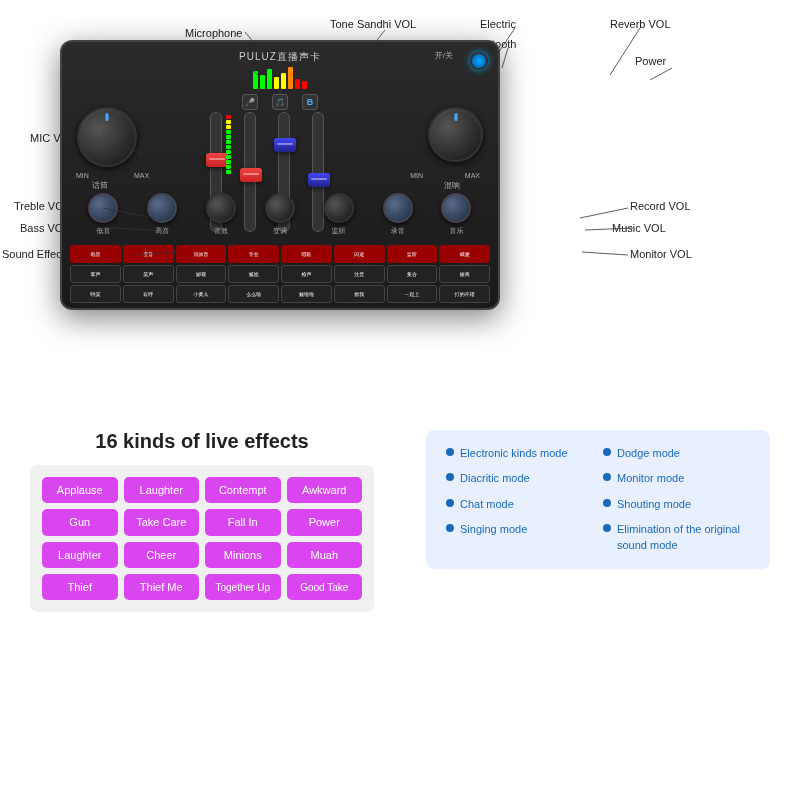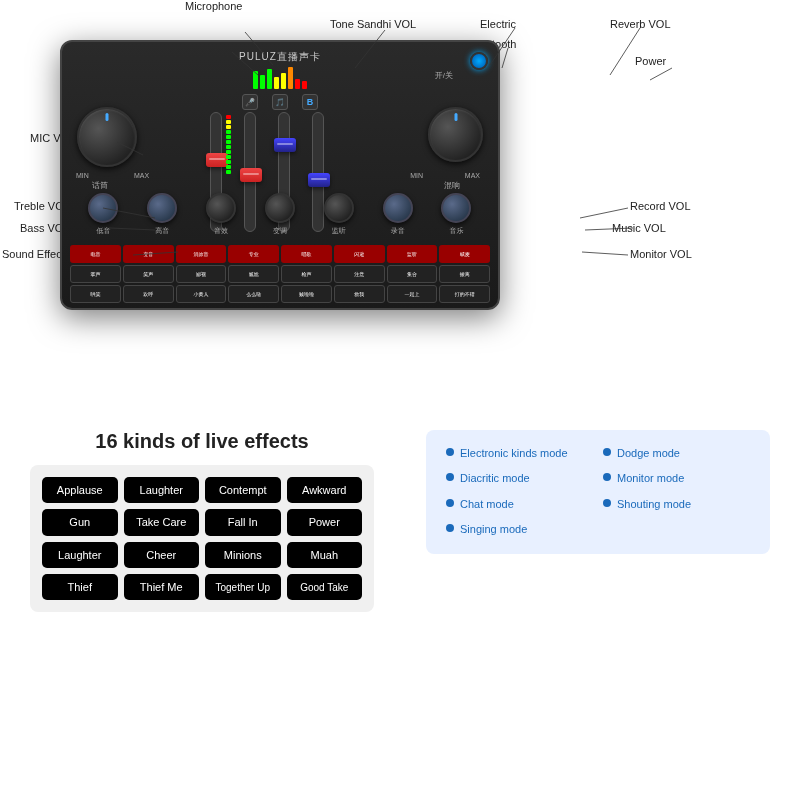--- a/index.html
+++ b/index.html
@@ -153,21 +153,21 @@
     }
     .effects-box {
       background: #f0f0f0;
       border-radius: 8px;
       padding: 12px;
       display: grid;
       grid-template-columns: repeat(4, 1fr);
       gap: 6px;
     }
     .effect-card {
-      background: #000000;
+      background: #d946ef;
       border-radius: 5px;
       padding: 6px 4px;
       text-align: center;
       color: #fff;
       font-size: 11px;
       line-height: 1.3;
     }
 
     
     .panel-right {
@@ -208,42 +208,42 @@
       font-size: 11px;
       color: #222;
       white-space: nowrap;
     }
   </style>
 </head>
 <body>
 
 <div class="device-section">
 
-  <span class="ann-text" style="top:0; left:185px;">Microphone</span>
+  <span class="ann-text" style="top:27px; left:185px;">Microphone</span>
   <span class="ann-text" style="top:38px; left:198px;">Music</span>
   <span class="ann-text" style="top:18px; left:330px;">Tone Sandhi VOL</span>
   <span class="ann-text" style="top:18px; left:480px;">Electric</span>
   <span class="ann-text" style="top:38px; left:470px;">Bluetooth</span>
   <span class="ann-text" style="top:18px; left:610px;">Reverb VOL</span>
   <span class="ann-text" style="top:55px; left:635px;">Power</span>
 
   <span class="ann-text" style="top:132px; left:30px;">MIC VOL</span>
   <span class="ann-text" style="top:200px; left:14px;">Treble VOL</span>
   <span class="ann-text" style="top:222px; left:20px;">Bass VOL</span>
   <span class="ann-text" style="top:248px; left:2px;">Sound Effect VOL</span>
 
   <span class="ann-text" style="top:200px; left:630px;">Record VOL</span>
   <span class="ann-text" style="top:222px; left:612px;">Music VOL</span>
   <span class="ann-text" style="top:248px; left:630px;">Monitor VOL</span>
 
   <div class="device-body">
 
     <div class="brand-label">PULUZ直播声卡</div>
 
-    <div style="position:absolute;top:8px;right:45px;color:#aaa;font-size:8px;margin-top:20px;">开/关</div>
+    <div style="position:absolute;top:8px;right:45px;color:#aaa;font-size:8px;">开/关</div>
 
     <div class="power-btn"></div>
 
     <div style="position:absolute;top:25px;left:50%;transform:translateX(-50%);display:flex;gap:2px;align-items:flex-end;">
       <div style="width:5px;height:18px;background:#0f0;border-radius:1px;"></div>
       <div style="width:5px;height:14px;background:#0f0;border-radius:1px;"></div>
       <div style="width:5px;height:20px;background:#0f0;border-radius:1px;"></div>
       <div style="width:5px;height:12px;background:#ff0;border-radius:1px;"></div>
       <div style="width:5px;height:16px;background:#ff0;border-radius:1px;"></div>
       <div style="width:5px;height:22px;background:#f80;border-radius:1px;"></div>
@@ -493,16 +493,20 @@
         <span class="model-text">Chat mode</span>
       </div>
       <div class="model-item">
         <div class="model-dot"></div>
         <span class="model-text">Shouting mode</span>
       </div>
       <div class="model-item">
         <div class="model-dot"></div>
         <span class="model-text">Singing mode</span>
       </div>
+      <div class="model-item">
+        <div class="model-dot"></div>
+        <span class="model-text">Elimination of the original sound mode</span>
+      </div>
     </div>
   </div>
 
 </div>
 
 </body></html>

